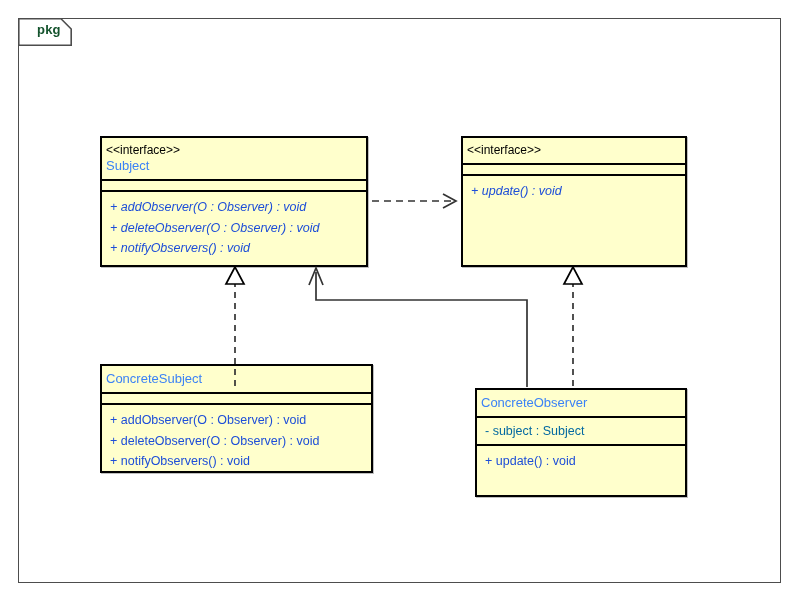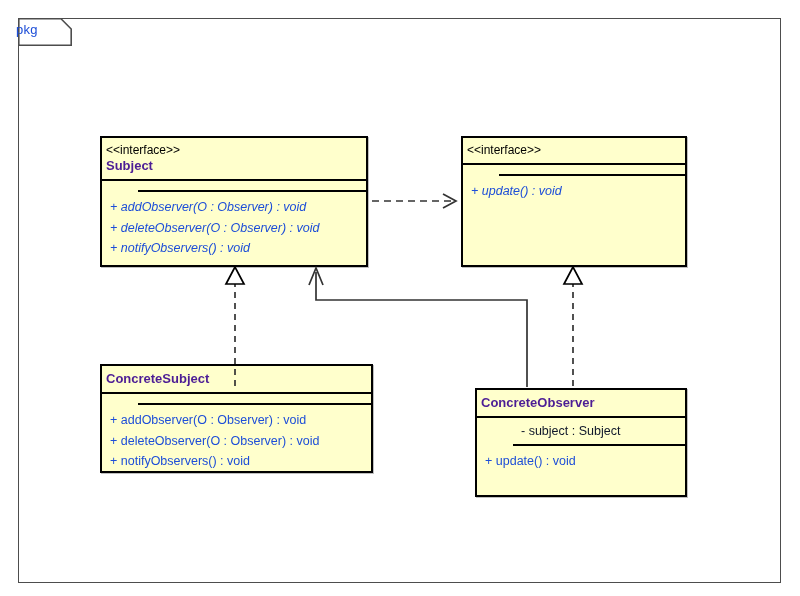--- a/index.html
+++ b/index.html
@@ -36,25 +36,25 @@
   .package-tab {
     position: absolute;
     left: 18px;
     top: 18px;
     width: 54px;
     height: 28px;
   }
   .package-tab svg { display: block; }
   .package-tab-label {
     position: absolute;
-    left: 16px;
+    left: 37px;
     top: 22px;
     font-size: 13px;
-    font-weight: normal;
-    color: #1d4ed8;
+    font-weight: bold;
+    color: #14532d;
     letter-spacing: 0.2px;
   }
 
   
   .uml-class {
     position: absolute;
     box-sizing: border-box;
     background: #ffffcc;
     border: 2.2px solid #000000;
     box-shadow: 1px 1px 0 rgba(0,0,0,0.25);
@@ -68,32 +68,31 @@
   }
   .uml-stereotype {
     display: block;
     font-size: 12px;
     font-weight: normal;
     color: #000000;
   }
   .uml-name {
     display: block;
     font-size: 13px;
-    font-weight: bold;
-    color: #4c1d95;
+    font-weight: normal;
+    color: #3b82f6;
   }
   .uml-attrs {
     box-sizing: border-box;
     border-bottom: 2.2px solid #000000;
     padding: 3px 8px;
     min-height: 11px;
     font-size: 12.5px;
     line-height: 1.6;
-    color: #0f172a;
-    margin-left: 36px;
+    color: #0369a1;
   }
   .uml-attrs.empty {
     padding: 0;
     height: 11px;
     min-height: 0;
   }
   .uml-methods {
     box-sizing: border-box;
     padding: 5px 8px 5px 8px;
     font-size: 12.5px;

